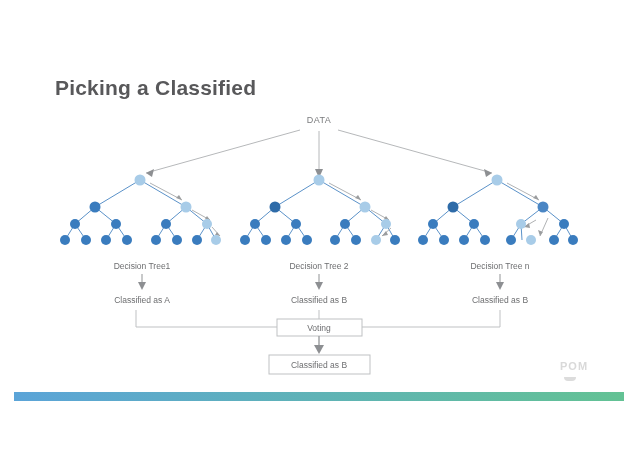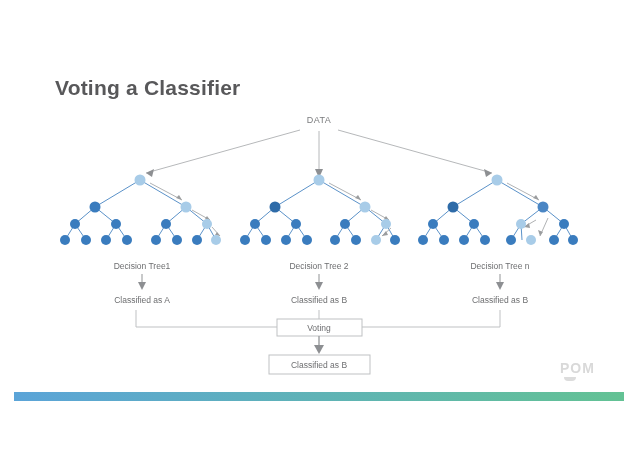--- a/index.html
+++ b/index.html
@@ -32,35 +32,35 @@
   }
 
   
   #gradbar{
     position:absolute;left:14px;top:392px;width:610px;height:9px;
   }
 
   
   #watermark{
     position:absolute;left:560px;top:360px;
-    font-size:14px;color:#d9d9d9;font-weight:bold;
+    font-size:11px;color:#d9d9d9;font-weight:bold;
     letter-spacing:1px;white-space:nowrap;
     font-family:"Liberation Sans", sans-serif;
   }
   #wmark-shape{
     position:absolute;left:564px;top:377px;width:12px;height:4px;
     background:#dcdcdc;border-radius:0 0 6px 6px;
   }
 </style>
 </head>
 <body style="background: rgb(255, 255, 255);">
 
 <div id="slide">
 
-  <div id="title">Voting a Classifier</div>
+  <div id="title">Picking a Classified</div>
 
   <svg id="diagram" viewBox="0 0 638 452" xmlns="http://www.w3.org/2000/svg">
 
     <text class="dlabel data-top" x="319" y="123">DATA</text>
 
     <g stroke="#b6b8ba" fill="none" stroke-width="1">
 
       <path d="M300,130 L146,173"></path>
 
       <path d="M319,131 L319,170"></path>

